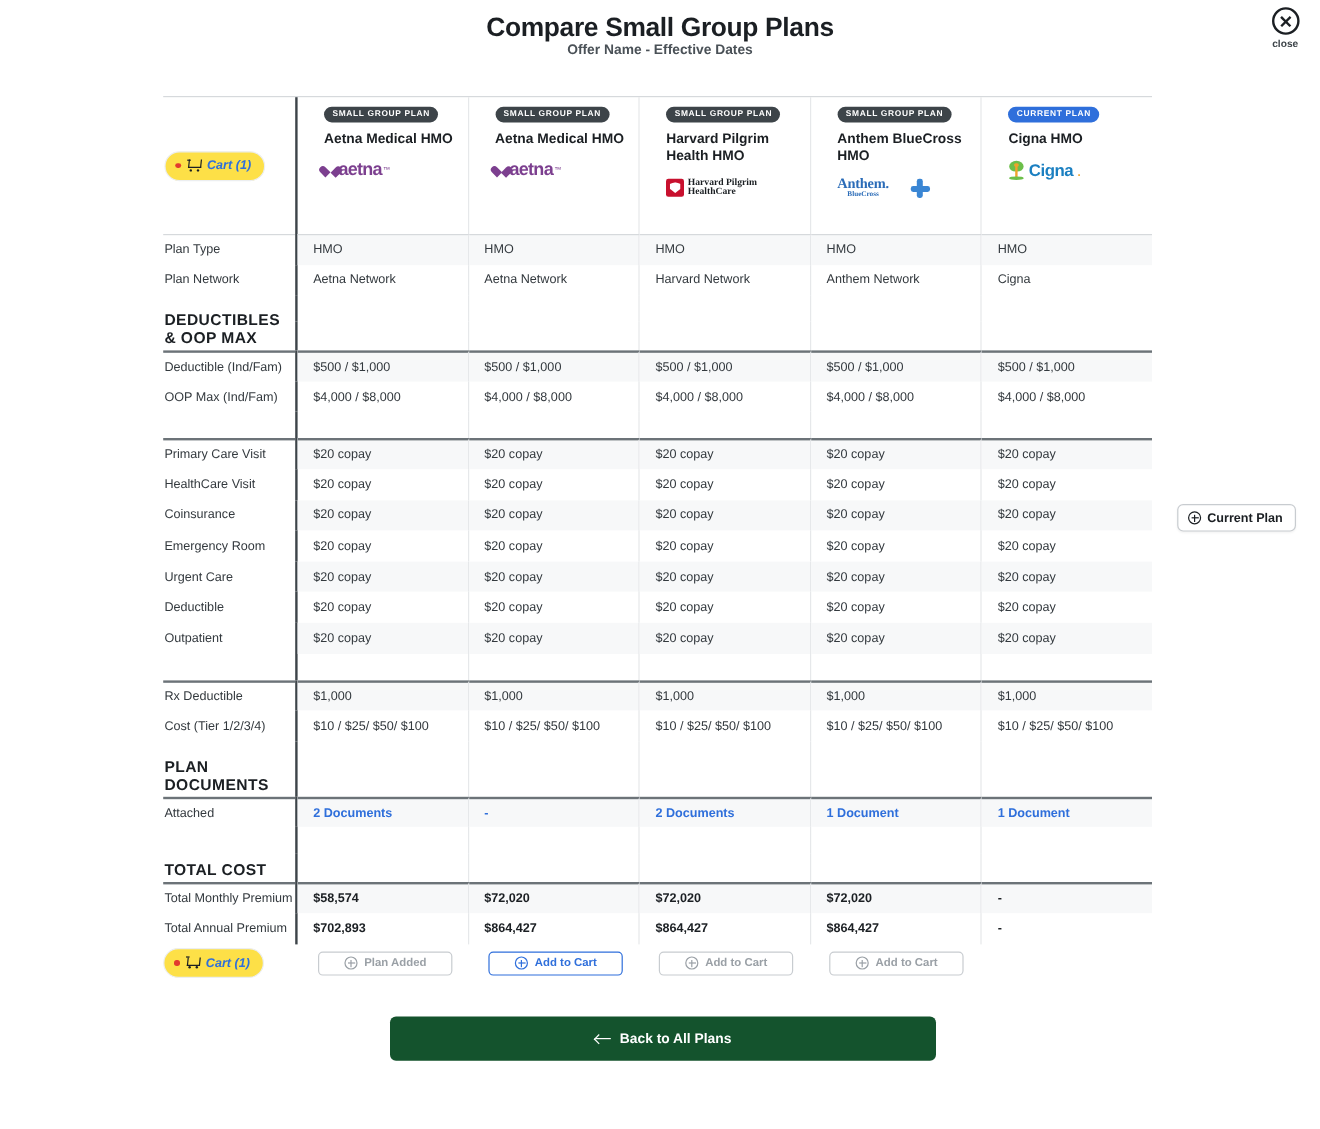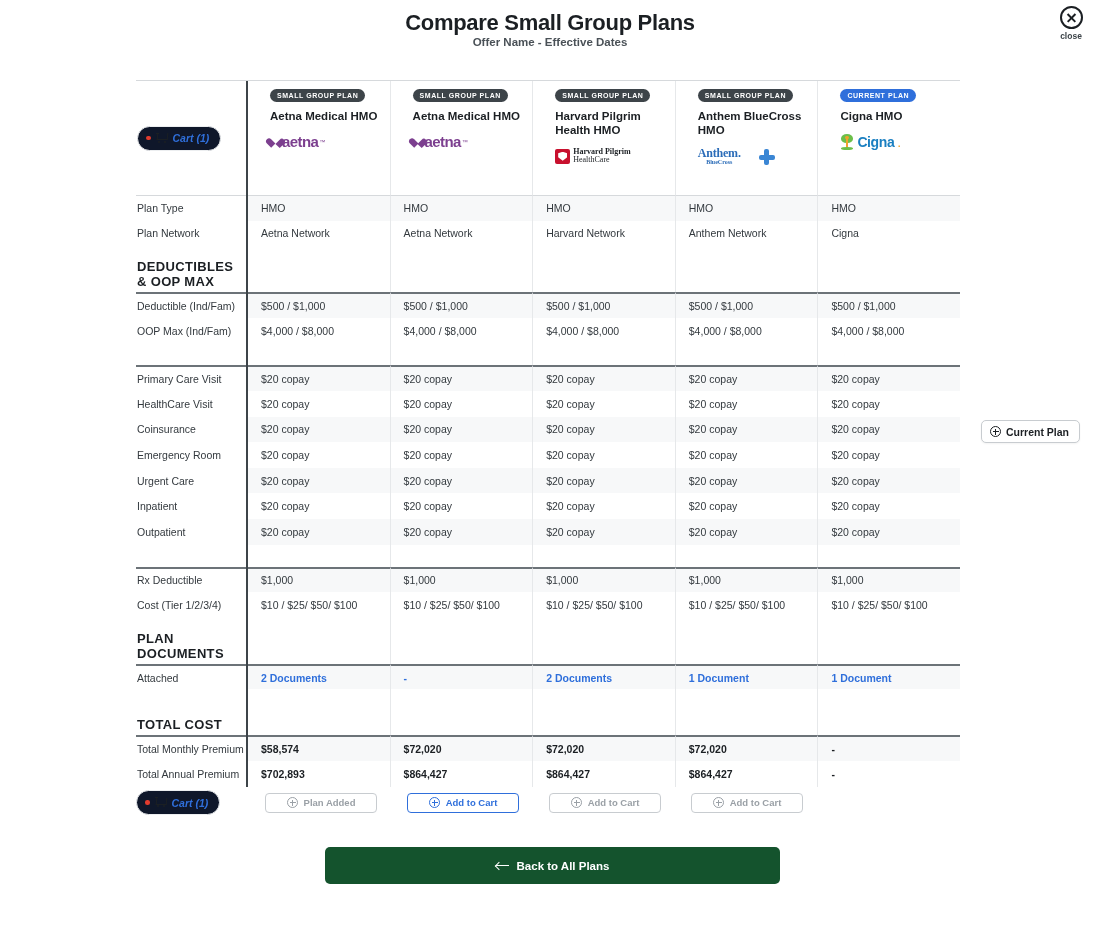--- a/index.html
+++ b/index.html
@@ -88,21 +88,21 @@
   .plan-name {
     margin-top: 7px; font-size: 11.5px; font-weight: bold;
     line-height: 1.25; color: #1b1f23;
   }
   .logo-slot { margin-top: 8px; height: 22px; display: flex; align-items: center; }
 
   
   .cart-pill {
     display: inline-flex; align-items: center; gap: 5px;
     height: 25px; padding: 0 11px 0 8px;
-    border-radius: 13px; background: #0f172a; border: 1px solid #eceef0;
+    border-radius: 13px; background: #fde047; border: 1px solid #eceef0;
   }
   .cart-dot { width: 4.5px; height: 4.5px; border-radius: 50%; background: #e23b2e; }
   .cart-ico {
     width: 12px; height: 11px; position: relative; flex: 0 0 auto;
   }
   .cart-ico::before {
     content: ""; position: absolute; left: 1.5px; top: 0.5px;
     width: 8.5px; height: 6px; border: 1.3px solid #1b1f23;
     border-top: none; border-left: 1.3px solid #1b1f23;
     transform: skewX(-6deg);
@@ -192,21 +192,21 @@
     width: 15px; height: 15px; background: #c8102e; border-radius: 2px;
     position: relative; flex: 0 0 auto;
   }
   .logo-hp .shield::after {
     content: ""; position: absolute; left: 3px; top: 3px; width: 9px; height: 9px;
     background: #fff;
     clip-path: polygon(50% 0,100% 18%,100% 62%,50% 100%,0 62%,0 18%);
   }
   .logo-hp .txt { font-family: "Liberation Serif", serif; line-height: 1.05; color: #1b1f23; }
   .logo-hp .t1 { font-size: 8px; font-weight: bold; display: block; }
-  .logo-hp .t2 { font-size: 8px; font-weight: normal; display: block; }
+  .logo-hp .t2 { font-size: 8px; font-weight: bold; display: block; }
 
   .logo-anthem { display: flex; align-items: flex-end; gap: 18px; }
   .logo-anthem .words { line-height: 1.0; }
   .logo-anthem .a1 {
     font-family: "Liberation Serif", serif; font-size: 12px; font-weight: bold;
     color: #2b6cb8; display: block; letter-spacing: -0.2px;
   }
   .logo-anthem .a2 {
     font-family: "Liberation Serif", serif; font-size: 6px; font-weight: bold;
     color: #2b6cb8; display: block; text-align: center;
@@ -534,21 +534,21 @@
         <span>$20 copay</span>
       </div>
       <div class="cell">
         <span>$20 copay</span>
       </div>
       <div class="cell">
         <span>$20 copay</span>
       </div>
     </div>
     <div class="row data">
-      <div class="cell-label">Inpatient</div>
+      <div class="cell-label">Deductible</div>
       <div class="divider-col"></div>
       <div class="cell">
         <span>$20 copay</span>
       </div>
       <div class="cell">
         <span>$20 copay</span>
       </div>
       <div class="cell">
         <span>$20 copay</span>
       </div>

